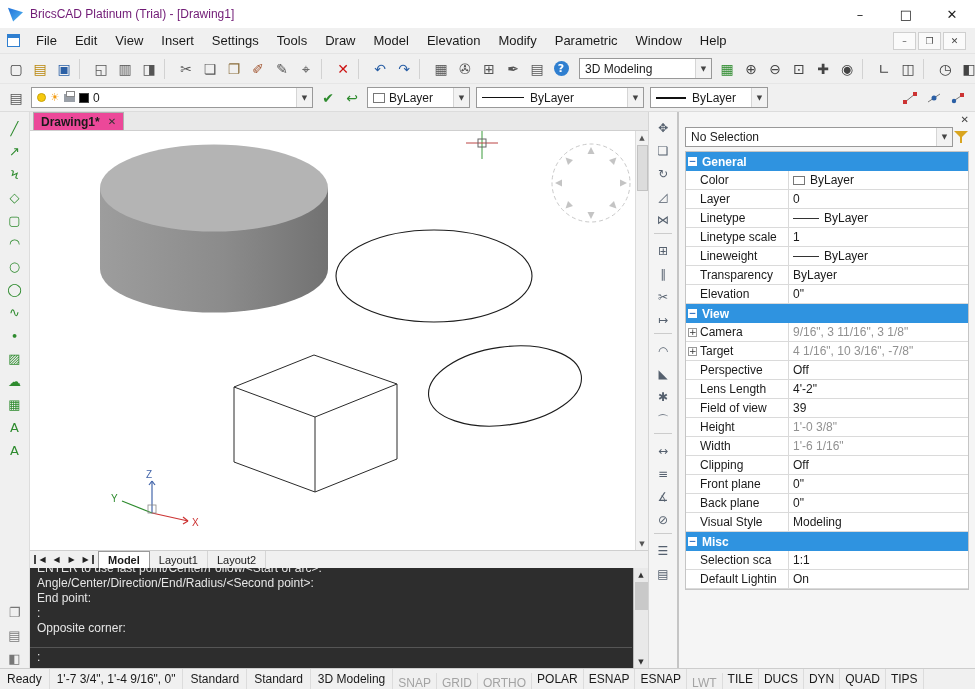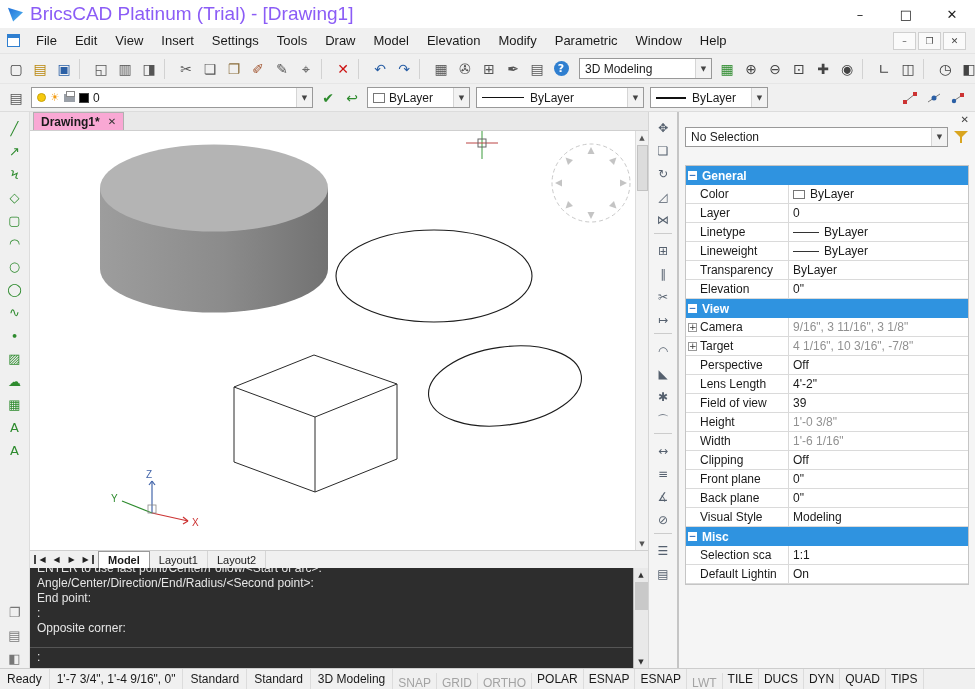--- a/index.html
+++ b/index.html
@@ -3,21 +3,21 @@
 <meta charset="utf-8">
 <style>
   *{margin:0;padding:0;box-sizing:border-box;font-family:"Liberation Sans",sans-serif;}
   html,body{width:975px;height:689px;overflow:hidden;background:#f0f0f0;}
   .window{width:975px;height:689px;display:flex;flex-direction:column;background:#f0f0f0;font-size:12px;color:#1a1a1a;}
   .glyph,.combo-arrow,.varrow,.lnav,.tabclose,.panel-close,.sun-glyph,.collapse-box,.expbox,.winbtn,.mdibtn,.cmd-arrow{font-family:"DejaVu Sans",sans-serif;}
 
   
   .titlebar{height:28px;background:#ffffff;display:flex;align-items:center;padding-left:8px;flex:0 0 auto;}
   .app-logo{width:15px;height:15px;margin-right:7px;background:linear-gradient(135deg,#1e6fd9,#53b7f0);clip-path:polygon(0 8%,100% 38%,34% 100%);}
-  .title-text{font-size:19px;color:#8b5cf6;}
+  .title-text{font-size:12px;color:#701a75;}
   .win-controls{margin-left:auto;display:flex;height:100%;}
   .winbtn{width:46px;height:100%;display:flex;align-items:center;justify-content:center;font-size:13px;color:#222;}
 
   
   .menubar{height:26px;display:flex;align-items:center;background:#f0f0f0;padding:0 4px;border-bottom:1px solid #e4e4e4;}
   .doc-icon{width:13px;height:13px;margin:0 7px 0 3px;background:#fff;border:1px solid #2f7fd0;box-shadow:inset 0 3px 0 #2f7fd0;}
   .menu-item{padding:0 9px;line-height:26px;font-size:13px;cursor:default;}
   .mdi-controls{margin-left:auto;display:flex;gap:2px;padding-right:5px;}
   .mdibtn{width:23px;height:18px;border:1px solid #cfcfcf;background:#fafafa;font-size:9px;display:flex;align-items:center;justify-content:center;color:#444;}
 
@@ -56,21 +56,21 @@
   .strip.left{border-right:1px solid #ddd;}
   .strip.right{border-left:1px solid #d5d5d5;border-right:1px solid #c5c5c5;background:#f4f4f4;}
   .sbtn{width:22px;height:20px;display:flex;align-items:center;justify-content:center;font-size:13px;color:#2e8b2e;flex:0 0 auto;}
   .strip.right .sbtn{color:#55606e;font-size:12px;}
   .sbtn.sep{height:5px;width:18px;border-top:1px solid #cccccc;color:transparent;}
   .strip-spacer{flex:1;}
   .strip .bottomtool{color:#777;}
 
   .doccol{flex:1;display:flex;flex-direction:column;min-width:0;}
   .doctabs{height:19px;background:#e9e9e9;display:flex;align-items:flex-end;border-bottom:1px solid #cfcfcf;padding-left:3px;flex:0 0 auto;}
-  .doctab{height:18px;background:#f9a8d4;border:1px solid #b0b0b0;border-bottom:none;display:flex;align-items:center;padding:0 7px;font-weight:700;font-size:12px;gap:8px;}
+  .doctab{height:18px;background:#ec4899;border:1px solid #b0b0b0;border-bottom:none;display:flex;align-items:center;padding:0 7px;font-weight:700;font-size:12px;gap:8px;}
   .tabclose{font-weight:400;color:#333;font-size:10px;}
 
   .canvas{flex:1;background:#fff;position:relative;overflow:hidden;}
   .canvas svg.scene{position:absolute;inset:0;width:100%;height:100%;}
   .vscroll{position:absolute;top:0;right:0;width:13px;bottom:0;background:#f2f2f2;border-left:1px solid #dcdcdc;display:flex;flex-direction:column;align-items:center;}
   .varrow{height:13px;width:100%;display:flex;align-items:center;justify-content:center;font-size:7px;color:#555;}
   .varrow.down{margin-top:auto;}
   .vthumb{width:11px;height:46px;background:#dcdcdc;border:1px solid #c2c2c2;margin-top:1px;}
 
   .layouttabs{height:18px;background:#f0f0f0;border-top:1px solid #cfcfcf;display:flex;align-items:center;font-size:11px;flex:0 0 auto;}
@@ -86,21 +86,21 @@
   .cmd-line:first-child{margin-top:-7px;}
   .cmd-input{position:absolute;left:0;right:16px;bottom:0;height:21px;border-top:1px solid #555;padding:2px 7px;font-family:"DejaVu Sans Mono",monospace;}
   .cmd-scroll{position:absolute;right:0;top:0;bottom:0;width:15px;background:#e9e9e9;border-left:1px solid #bbb;display:flex;flex-direction:column;align-items:center;}
   .cmd-arrow{height:13px;width:100%;display:flex;align-items:center;justify-content:center;font-size:7px;color:#333;}
   .cmd-arrow.down{margin-top:auto;}
   .cthumb{width:13px;height:28px;background:#c9c9c9;margin-top:1px;}
 
   
   .props{width:297px;background:#f5f5f5;border-left:1px solid #c5c5c5;position:relative;flex:0 0 auto;display:flex;flex-direction:column;}
   .panel-close{position:absolute;top:2px;right:6px;font-size:10px;color:#444;}
-  .props-head{display:flex;align-items:center;margin:15px 6px 18px 6px;gap:5px;}
+  .props-head{display:flex;align-items:center;margin:15px 6px 4px 6px;}
   .selcombo{flex:1;height:20px;margin:0;}
   .funnel{width:16px;height:16px;position:relative;flex:0 0 auto;}
   .funnel::before{content:"";position:absolute;left:1px;top:2px;border-left:7px solid transparent;border-right:7px solid transparent;border-top:7px solid #d9a520;}
   .funnel::after{content:"";position:absolute;left:7px;top:8px;width:2px;height:6px;background:#d9a520;}
   .props-grid{margin:0 6px;border:1px solid #c5c5c5;background:#fff;font-size:12px;}
   .sect-head{height:19px;background:#2f93e0;color:#fff;display:flex;align-items:center;gap:5px;padding-left:2px;font-weight:700;}
   .collapse-box{width:9px;height:9px;background:#fff;color:#2f6ebe;font-size:9px;line-height:8px;text-align:center;flex:0 0 auto;}
   .prop-row{display:flex;height:19px;border-bottom:1px solid #dadada;background:#fff;}
   .cell-exp{flex:0 0 13px;display:flex;align-items:center;justify-content:center;}
   .expbox:not(:empty){width:9px;height:9px;border:1px solid #999;font-size:9px;line-height:7px;text-align:center;color:#333;background:#fff;display:block;}
@@ -592,20 +592,30 @@
           <span class="cell-exp">
               <span class="expbox"></span>
             </span>
           <span class="cell-label">Linetype</span>
           <span class="cell-value">
 
             <span class="lsmp"></span>
             <span class="val-text">ByLayer</span>
           </span>
         </div>
+          <div class="prop-row">
+          <span class="cell-exp">
+              <span class="expbox"></span>
+            </span>
+          <span class="cell-label">Linetype scale</span>
+          <span class="cell-value">
+
+            <span class="val-text">1</span>
+          </span>
+        </div>
           <div class="prop-row pre-line">
           <span class="cell-exp">
               <span class="expbox"></span>
             </span>
           <span class="cell-label">Lineweight</span>
           <span class="cell-value">
 
             <span class="lsmp"></span>
             <span class="val-text">ByLayer</span>
           </span>

